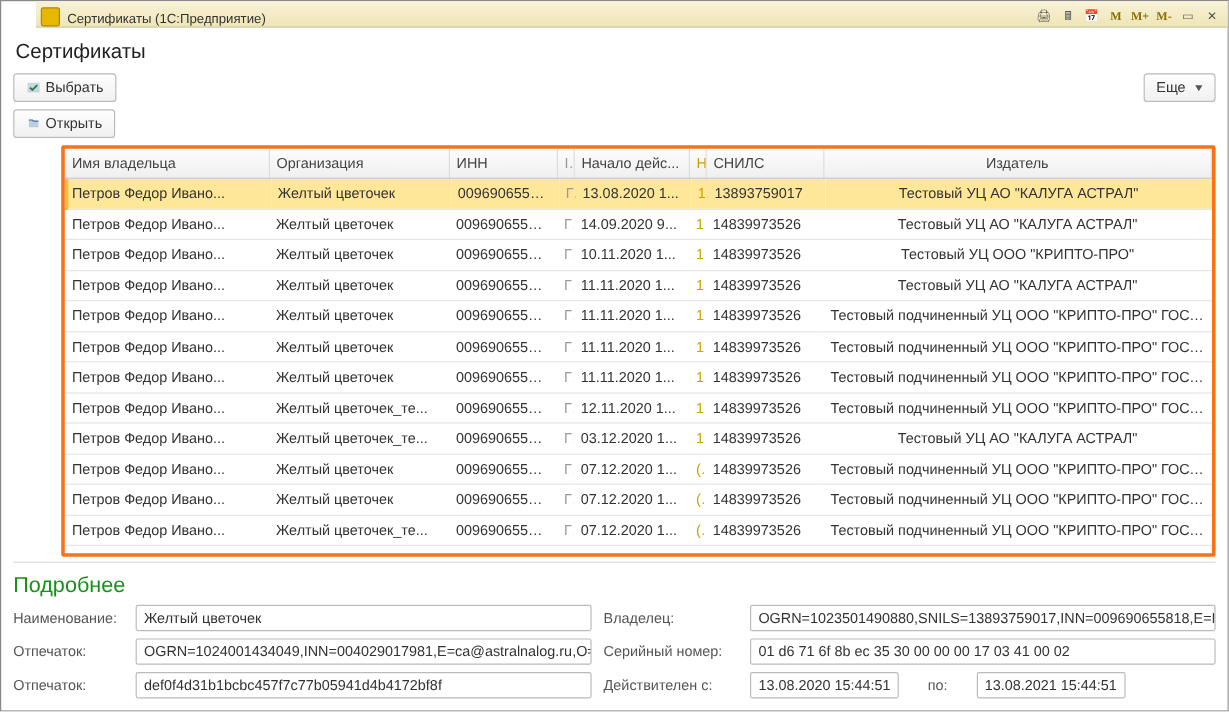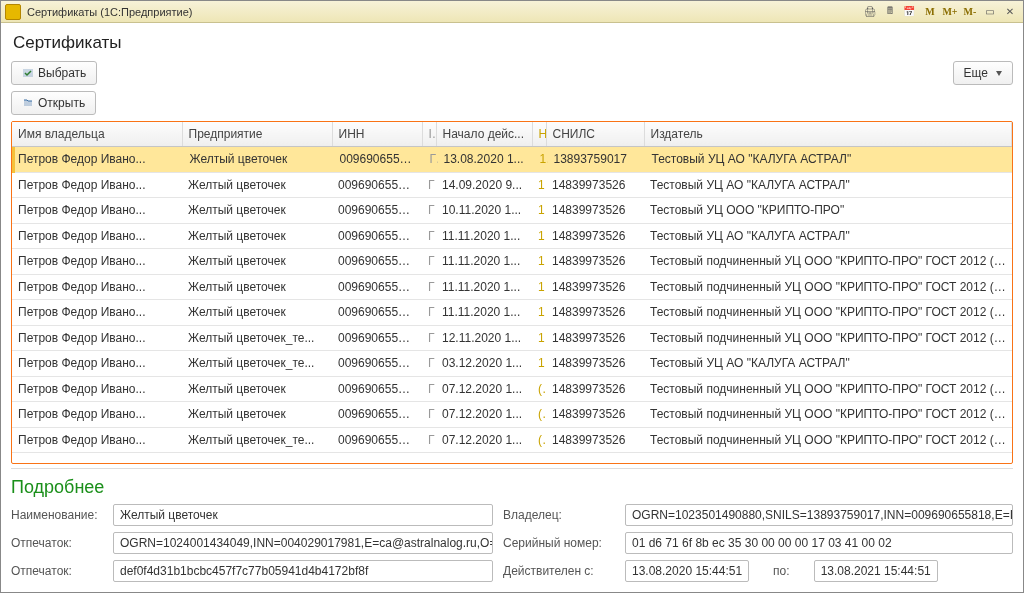--- a/index.html
+++ b/index.html
@@ -1,46 +1,46 @@
 <!DOCTYPE html>
 <html><head>
 <meta charset="utf-8">
 <style>
   * { box-sizing: border-box; }
   html, body { margin:0; padding:0; font-family: Arial, sans-serif; font-size:12px; color:#333; background:#fff; }
   .window { width:1024px; height:593px; border:1px solid #888; display:flex; flex-direction:column; background:#fff; }
-  .titlebar { height:22px; background:linear-gradient(#f7f2d8,#eee6b6); border-bottom:1px solid #c9c18f; display:flex; align-items:center; padding:0 4px; }
+  .titlebar { height:22px; background:linear-gradient(#f7f2d8,#eee6b6); border-bottom:1px solid #c9c18f; display:flex; align-items:flex-end; padding:0 4px;margin-left:29px; }
   .titlebar .ico { width:16px; height:16px; background:#e6b800; border:1px solid #b38600; border-radius:2px; margin-right:6px; }
   .titlebar .title { flex:1; color:#333; font-size:11px; }
   .titlebar .btns { display:flex; gap:2px; align-items:center; }
   .tool { width:18px; height:16px; border:1px solid transparent; display:flex; align-items:center; justify-content:center; font-size:10px; color:#555; cursor:pointer; }
   .tool.m { font-weight:bold; color:#8a6d00; font-family:Georgia,serif; }
   .content { flex:1; display:flex; flex-direction:column; padding:6px 10px 10px 10px; overflow:hidden; }
   .page-title { font-size:17px; font-weight:normal; color:#222; margin:4px 0 8px 2px; }
   .toolbar-row { display:flex; align-items:center; gap:6px; margin-bottom:6px; }
   .btn { display:inline-flex; align-items:center; gap:4px; height:24px; padding:0 10px; border:1px solid #bbb; border-radius:3px; background:linear-gradient(#fefefe,#f0f0f0); color:#333; cursor:pointer; font-size:12px; }
   .btn .bi { width:12px; height:12px; display:inline-block; }
   .spacer { flex:1; }
-  .table-wrap { flex:1; border:1px solid #f97316; border-radius:2px; overflow:hidden; display:flex; flex-direction:column; }
+  .table-wrap { flex:1; border:3px solid #f97316; border-radius:2px; overflow:hidden; display:flex; flex-direction:column;margin-left:40px; }
   table { border-collapse:collapse; width:100%; table-layout:fixed; }
   thead th { background:linear-gradient(#fdfdfd,#efefef); border-bottom:1px solid #c5c5c5; border-right:1px solid #dcdcdc; font-weight:normal; text-align:left; padding:5px 6px; color:#444; white-space:nowrap; overflow:hidden; text-overflow:ellipsis; font-size:12px; height:24px; }
   tbody { display:block; overflow-y:scroll; height:318px; }
   thead, tbody tr { display:table; width:100%; table-layout:fixed; }
   tbody td { border-bottom:1px solid #e5e5e5; padding:5px 6px; white-space:nowrap; overflow:hidden; text-overflow:ellipsis; height:25px; color:#333; }
   tbody tr { cursor:default; }
   tbody tr.selected td { background:#ffe79a; }
   tbody tr.selected td:first-child { border-left:3px solid #f5c13a; padding-left:3px; }
   .col-owner { width:170px; }
   .col-org   { width:150px; }
   .col-inn   { width:90px; }
   .col-i     { width:14px; text-align:center; color:#999; }
   .col-start { width:96px; }
   .col-n     { width:14px; text-align:center; color:#c9a300; }
   .col-snils { width:98px; }
-  .col-issuer{ width:auto; }
+  .col-issuer{ width:auto;text-align:center; }
   .details { border-top:1px solid #ddd; padding-top:6px; margin-top:4px; }
   .details-title { color:#1a8f1a; font-size:18px; margin:2px 0 6px 0; }
   .form-grid { display:grid; grid-template-columns: 92px 380px 112px 1fr; gap:6px 10px; align-items:center; }
   .form-grid label { color:#555; font-size:12px; white-space:nowrap; }
   .field { height:22px; border:1px solid #bbb; border-radius:2px; padding:0 6px; background:#fff; display:flex; align-items:center; overflow:hidden; white-space:nowrap; text-overflow:ellipsis; font-size:12px; color:#333; }
   .field.narrow { max-width:160px; }
   .valid-row { display:flex; gap:24px; align-items:center; }
   .valid-row .lbl2 { color:#555; }
   
   .svg-choose { fill:#3b6ea5; }
@@ -97,21 +97,21 @@
         </span>
         <span>Открыть</span>
       </button>
     </div>
 
     <div class="table-wrap">
       <table>
         <thead>
           <tr>
             <th class="col-owner">Имя владельца</th>
-            <th class="col-org">Предприятие</th>
+            <th class="col-org">Организация</th>
             <th class="col-inn">ИНН</th>
             <th class="col-i">I</th>
             <th class="col-start">Начало дейс...</th>
             <th class="col-n">Н</th>
             <th class="col-snils">СНИЛС</th>
             <th class="col-issuer">Издатель</th>
           </tr>
         </thead>
         <tbody id="tbody">
             <tr class="selected">

